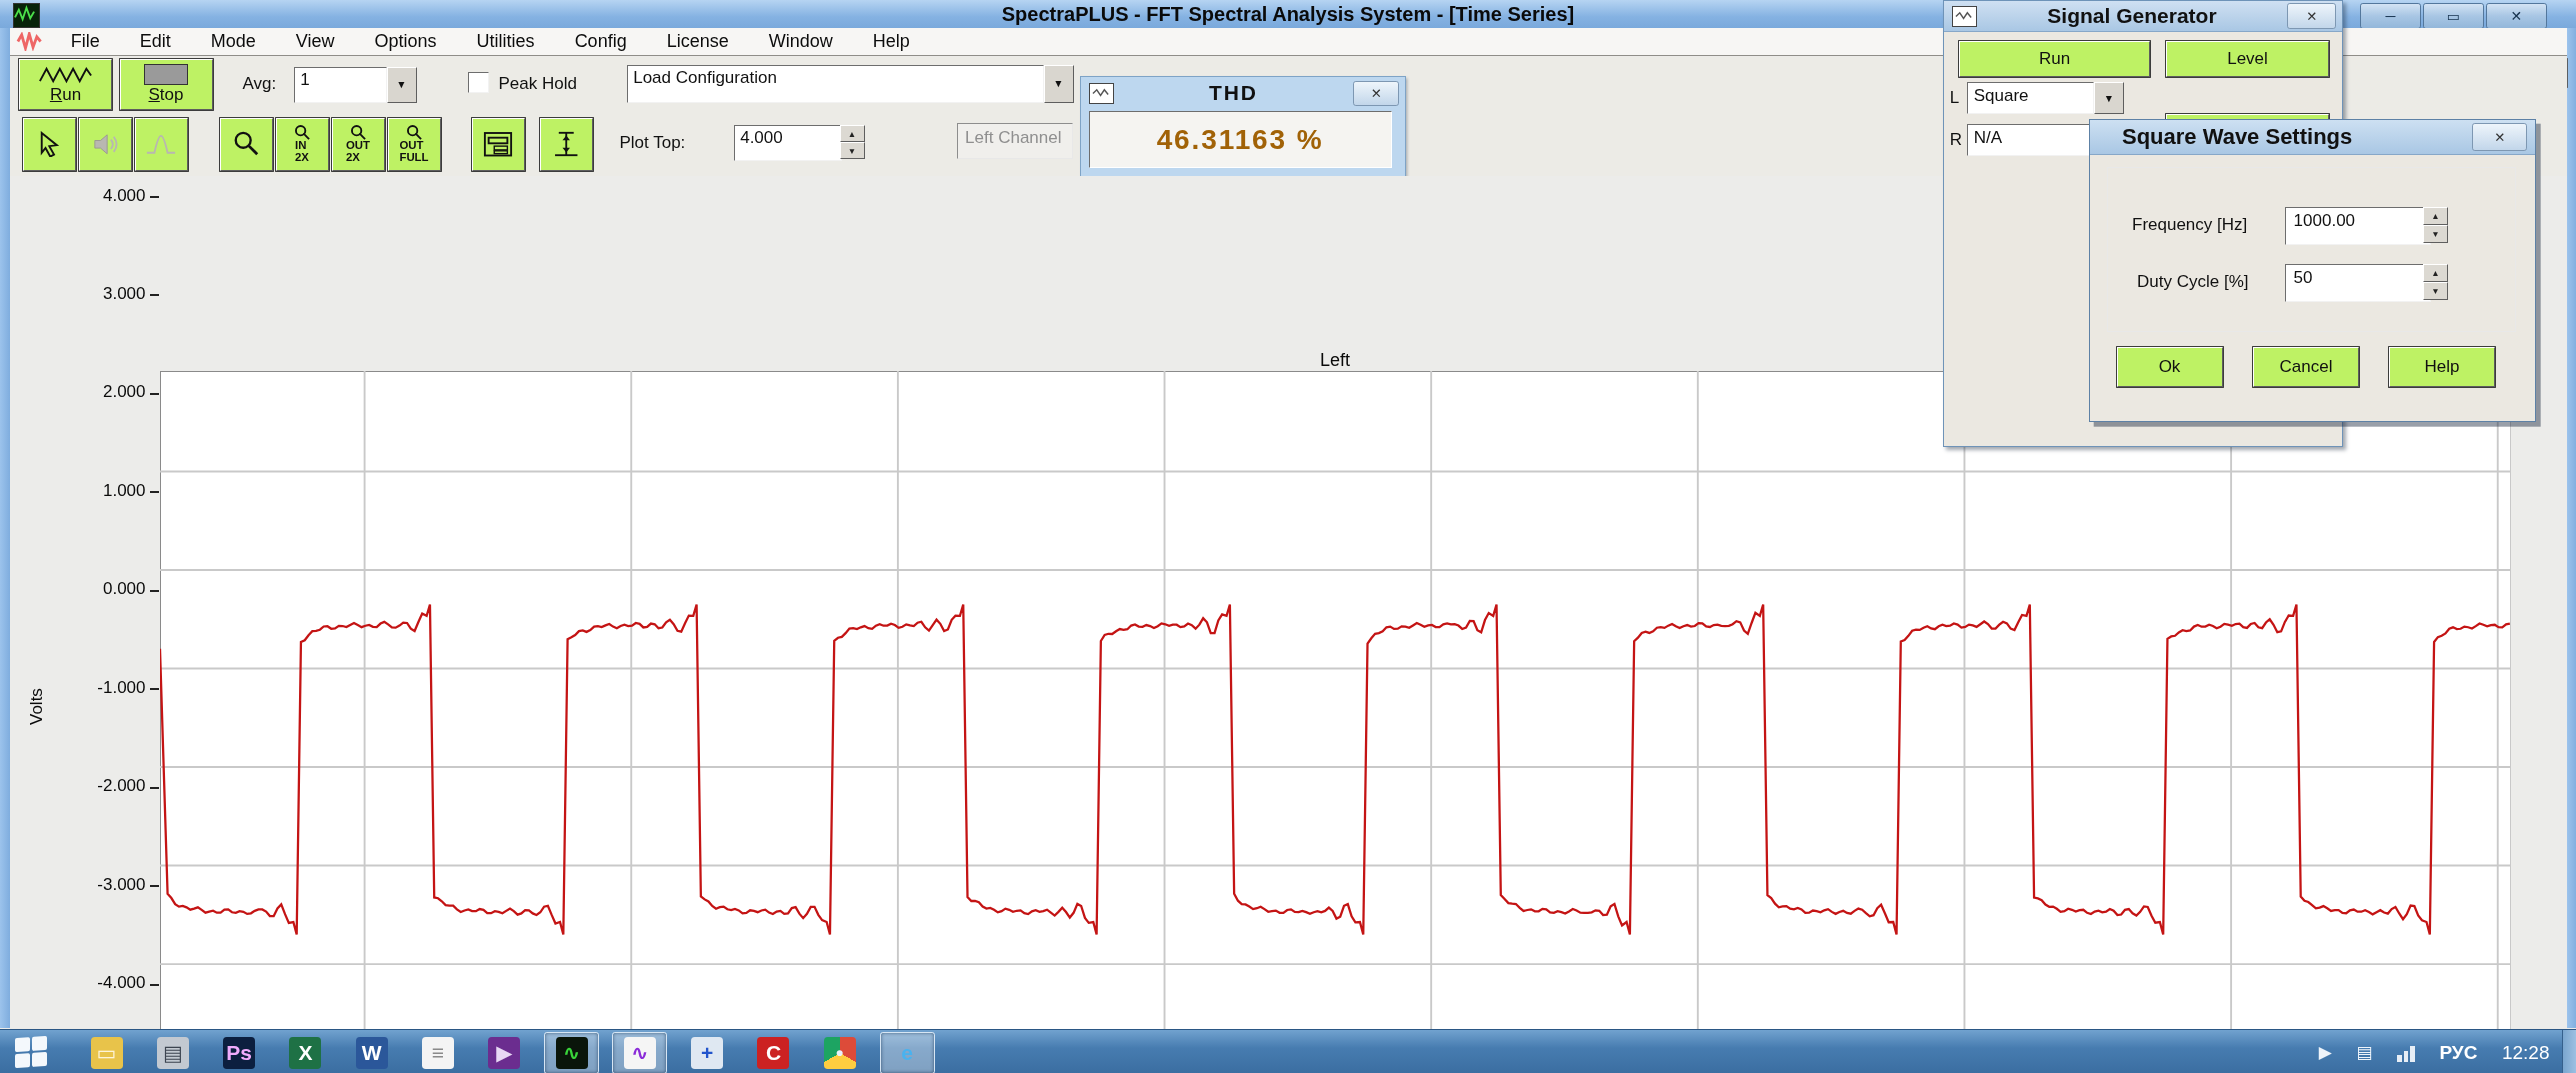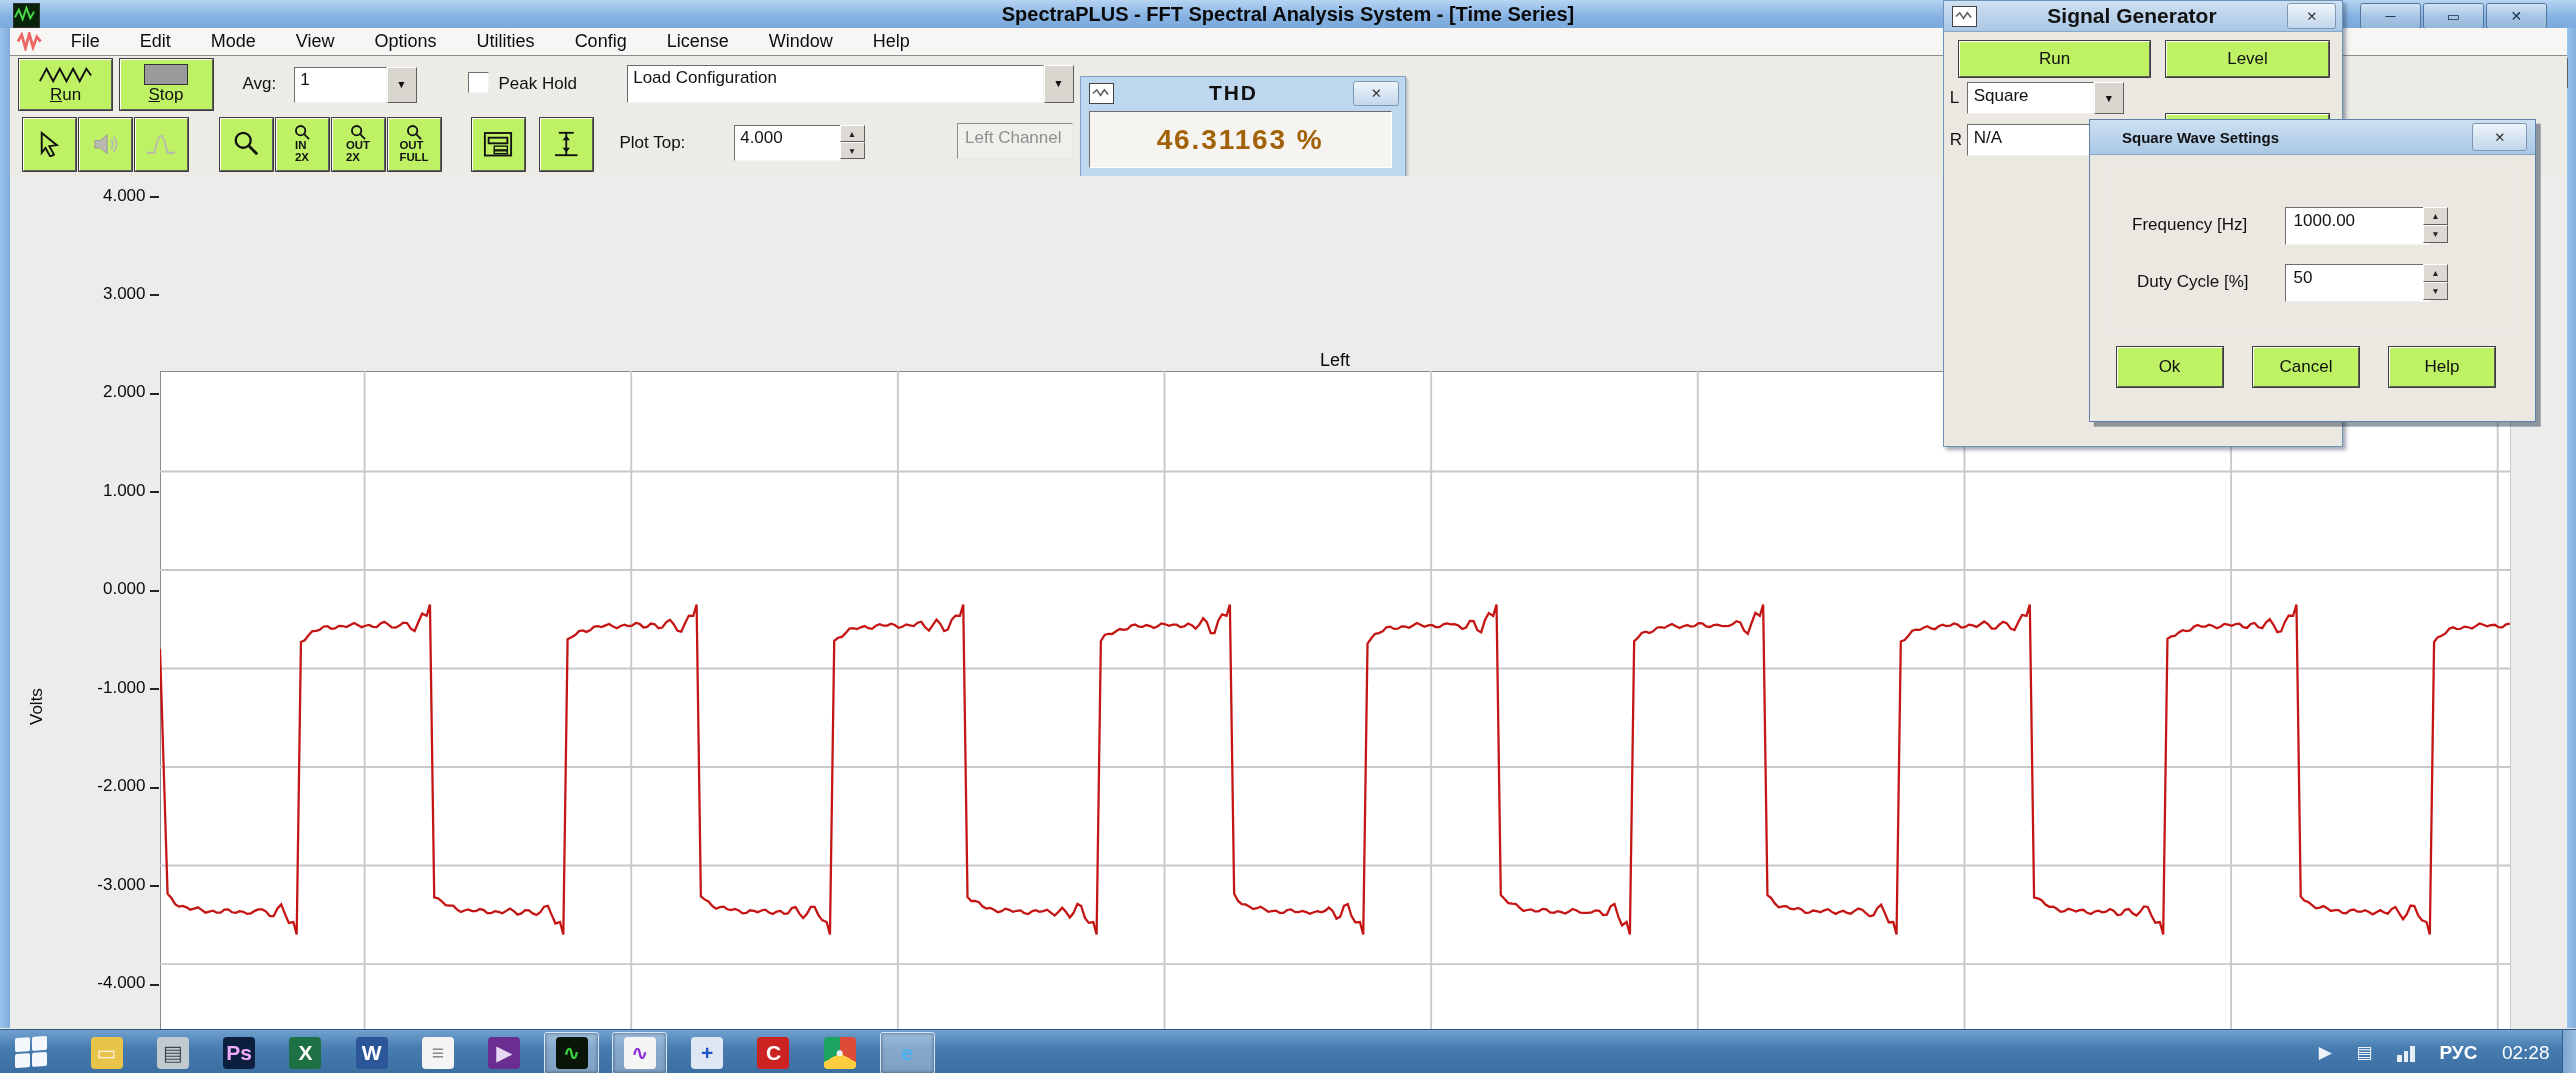--- a/index.html
+++ b/index.html
@@ -304,21 +304,21 @@
     </div>
     <div class="abs btn3d" style="left:222px;top:81px;width:161px;height:34px;margin-top:32px;">Details...</div>
     <div class="abs lbl" style="left:5.7px;top:129px;">R</div>
     <div class="abs combo" style="left:23px;top:123px;width:157px;height:32px;">
       <div class="val">N/A</div>
     </div>
   </div>
 
   <div class="abs dlg">
     <div class="abs dlg-title">
-      <div style="flex:1;text-align:left;padding-left:32px;font-weight:bold;font-size:15px;">Square Wave Settings</div>
+      <div style="flex:1;text-align:left;padding-left:32px;font-weight:bold;font-size:22px;">Square Wave Settings</div>
       <div class="xbtn" style="width:53px;height:26.5px;margin-right:7.6px;">✕</div>
     </div>
     <div class="groupbox"></div>
     <div class="abs lbl" style="left:42px;top:95px;">Frequency [Hz]</div>
     <div class="abs sunken" style="left:195px;top:87px;width:129px;height:30px;font-size:17px;padding:2.8px 7.6px;">1000.00</div>
     <div class="abs spin" style="left:333px;top:87px;height:36px;">
       <div>▲</div>
       <div>▼</div>
     </div>
     <div class="abs lbl" style="left:47px;top:152px;">Duty Cycle [%]</div>
@@ -382,19 +382,19 @@
       </div>
     <div class="tray">
       <span style="font-size:17px;color:#eef4fa;">▶</span>
       <span style="font-size:17px;color:#eef4fa;">▤</span>
       <span class="bars">
           <i style="height:6.6px"></i>
           <i style="height:11.4px"></i>
           <i style="height:16px"></i>
         </span>
       <span style="font-size:19px;font-weight:bold;">РУС</span>
-      <span style="font-size:19px;">02:28</span>
+      <span style="font-size:19px;">12:28</span>
     </div>
     <div class="showdesk"></div>
   </div>
 
 </div>
 
 
 </body></html>

